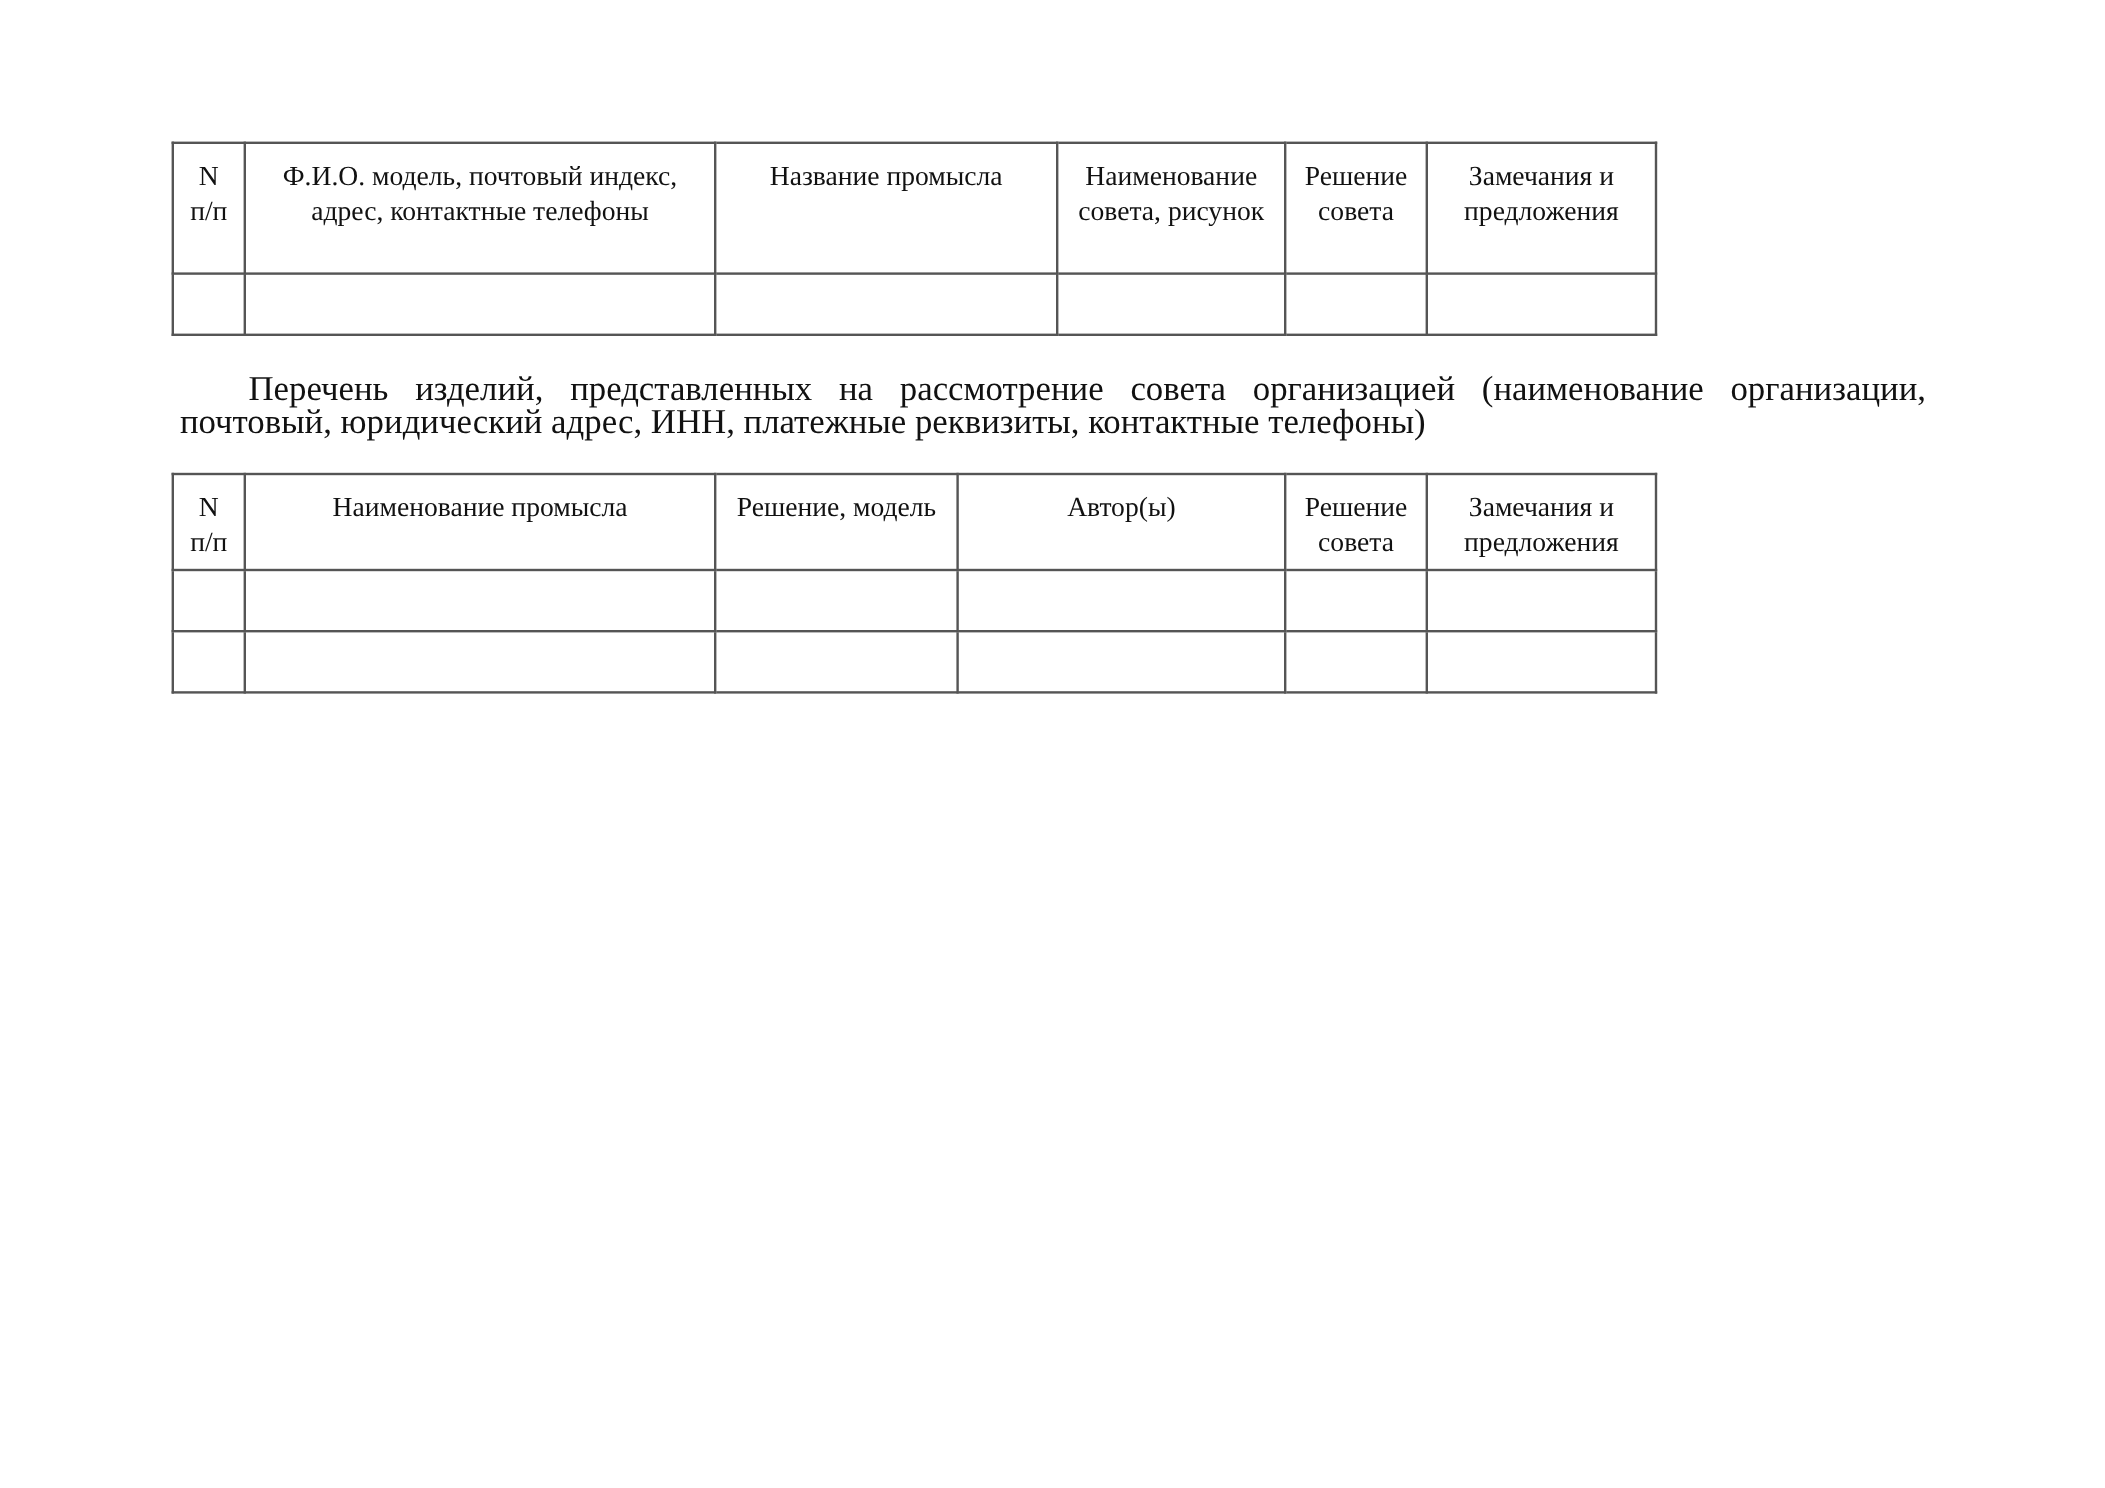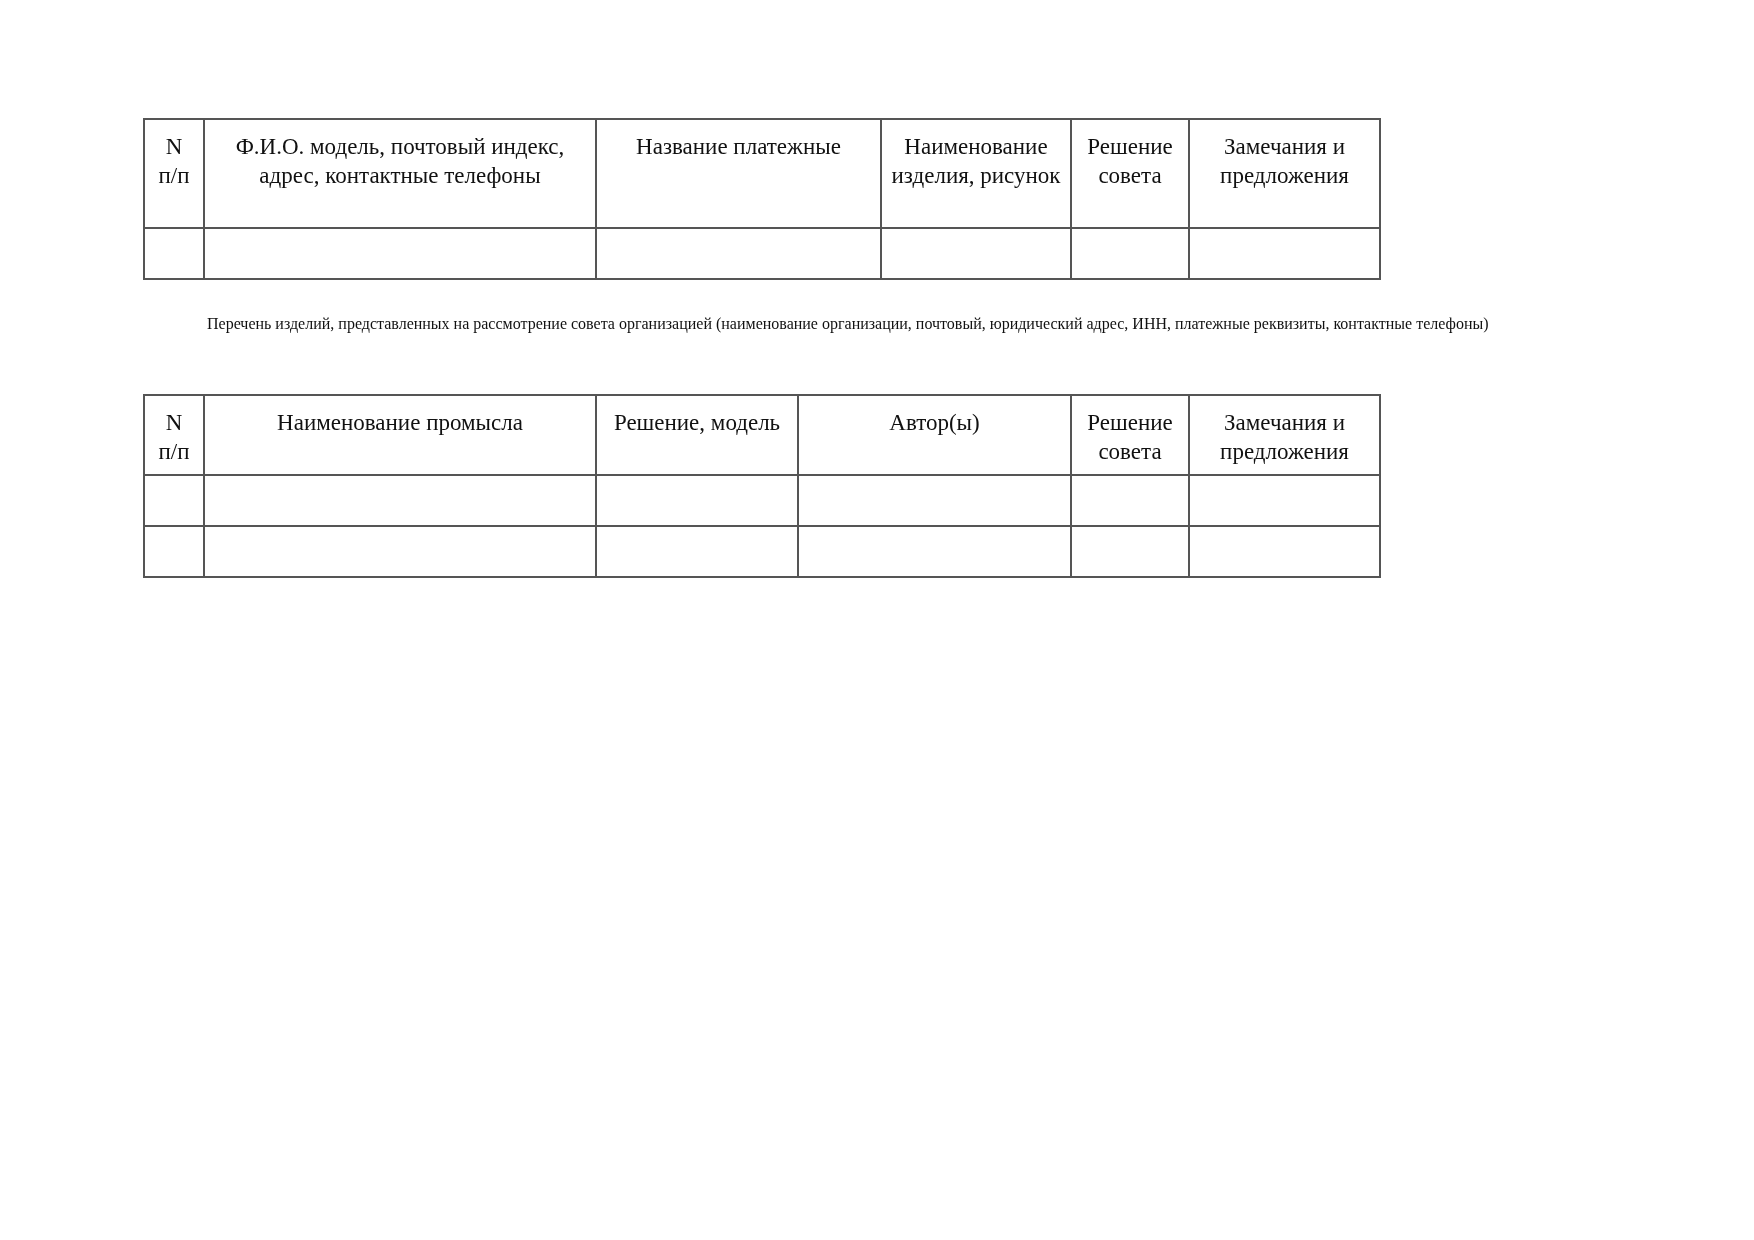--- a/index.html
+++ b/index.html
@@ -7,41 +7,41 @@
          font-family:"Liberation Serif", serif; color:#111; }
   table { position:absolute; left:143px; border-collapse:collapse; table-layout:fixed; }
   td, th { border:2px solid #555; font-weight:normal; font-size:23px; line-height:29px;
            text-align:center; vertical-align:top; padding:12px 4px 0 4px; }
   #t1 { top:118px; width:1236px; }
   #t1 thead tr { height:109px; }
   #t1 tbody tr { height:51px; }
   #t2 { top:394px; width:1236px; }
   #t2 thead tr { height:80px; }
   #t2 tbody tr { height:51px; }
-  .para { position:absolute; left:150px; top:310px; width:1455px; font-size:16px; line-height:28px;
+  .para { position:absolute; left:150px; top:310px; width:1455px; font-size:29px; line-height:28px;
           text-align:justify; text-indent:57px; }
 </style>
 </head>
 <body>
 
 <table id="t1">
   <colgroup>
     <col style="width:60px">
       <col style="width:392px">
       <col style="width:285px">
     <col style="width:190px">
       <col style="width:118px">
       <col style="width:191px">
   </colgroup>
   <thead>
     <tr>
       <th><span>N</span><br><span>п/п</span></th>
       <th>Ф.И.О. модель, почтовый индекс, адрес, контактные телефоны</th>
-      <th>Название платежные</th>
-      <th>Наименование изделия, рисунок</th>
+      <th>Название промысла</th>
+      <th>Наименование совета, рисунок</th>
       <th>Решение совета</th>
       <th>Замечания и предложения</th>
     </tr>
   </thead>
   <tbody>
     <tr>
       <td></td>
       <td></td>
       <td></td>
       <td></td>

